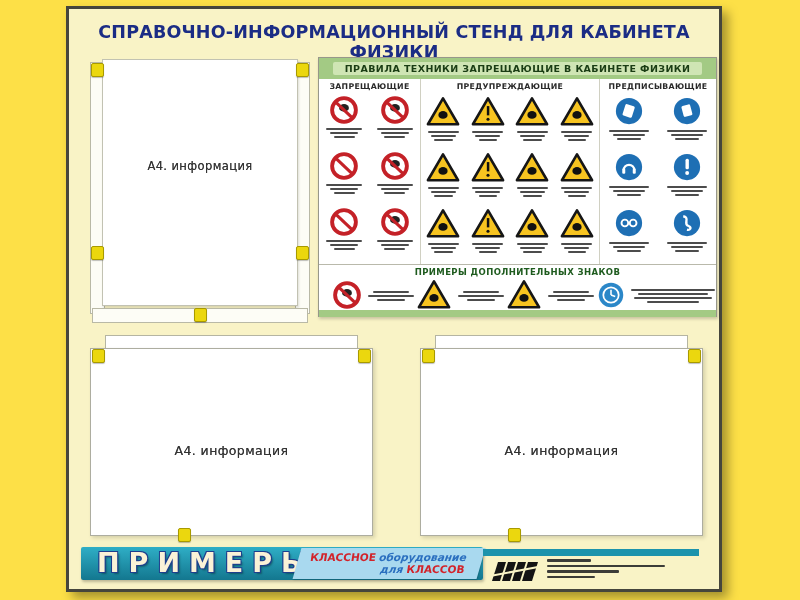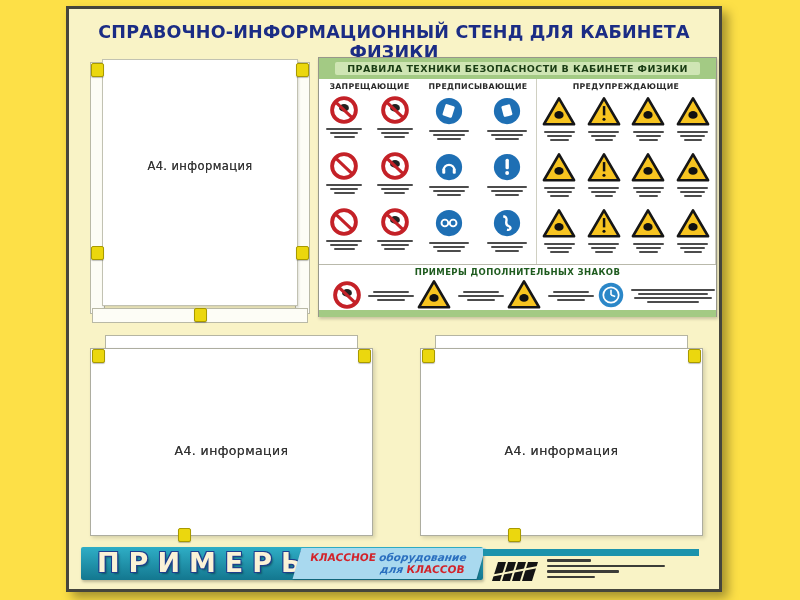--- a/index.html
+++ b/index.html
@@ -94,21 +94,21 @@
       <span class="clip" style="left:1px;top:5px"></span>
       <span class="clip" style="right:1px;top:5px"></span>
       <span class="clip" style="left:1px;top:188px"></span>
       <span class="clip" style="right:1px;top:188px"></span>
       <span class="clip" style="left:104px;top:250px"></span>
       <div class="sheet-label">А4. информация</div>
     </div>
 
     <div class="poster">
       <div class="poster-head">
-        <span class="poster-title">ПРАВИЛА ТЕХНИКИ БЕЗОПАСНОСТИ В КАБИНЕТЕ ФИЗИКИ</span>
+        <span class="poster-title">ПРАВИЛА ТЕХНИКИ ЗАПРЕЩАЮЩИЕ В КАБИНЕТЕ ФИЗИКИ</span>
       </div>
       <div class="poster-cols">
         <div class="pcol pcol-0">
           <div class="pcol-head">ЗАПРЕЩАЮЩИЕ</div>
           <div class="sign-grid" style="grid-template-columns: repeat(2, 1fr);">
               <div class="sign-cell">
                 <svg class="sg" viewBox="0 0 40 40" width="28" height="28">
     <circle cx="20" cy="20" r="17" fill="#fff" stroke="#C42127" stroke-width="5.5"></circle>
                   <ellipse cx="20" cy="17" rx="7" ry="5.5" fill="#222"></ellipse>
     <line x1="8.5" y1="9" x2="31.5" y2="31" stroke="#C42127" stroke-width="4.5"></line>
@@ -172,20 +172,160 @@
     <line x1="8.5" y1="9" x2="31.5" y2="31" stroke="#C42127" stroke-width="4.5"></line>
                 </svg>
                 <span class="cap">
                   <i style="width:88%"></i>
                   <i style="width:70%"></i>
                   <i style="width:52%"></i>
                 </span>
               </div>
             </div>
         </div>
+        <div class="pcol pcol-1">
+          <div class="pcol-head">ПРЕДУПРЕЖДАЮЩИЕ</div>
+          <div class="sign-grid" style="grid-template-columns: repeat(4, 1fr);">
+              <div class="sign-cell">
+                <svg class="sg" viewBox="0 0 44 40" width="34" height="31">
+    <path d="M22 3 L41.5 36.5 L2.5 36.5 Z" fill="#F7C420" stroke="#161616" stroke-width="3.4" stroke-linejoin="round"></path>
+                  <ellipse cx="22" cy="24.5" rx="6" ry="5" fill="#111"></ellipse>
+                </svg>
+                <span class="cap">
+                  <i style="width:88%"></i>
+                  <i style="width:70%"></i>
+                  <i style="width:52%"></i>
+                </span>
+              </div>
+              <div class="sign-cell">
+                <svg class="sg" viewBox="0 0 44 40" width="34" height="31">
+    <path d="M22 3 L41.5 36.5 L2.5 36.5 Z" fill="#F7C420" stroke="#161616" stroke-width="3.4" stroke-linejoin="round"></path>
+                  <rect x="20.5" y="13" width="3.2" height="12" fill="#111"></rect>
+                  <circle cx="22" cy="30" r="2" fill="#111"></circle>
+                </svg>
+                <span class="cap">
+                  <i style="width:88%"></i>
+                  <i style="width:70%"></i>
+                  <i style="width:52%"></i>
+                </span>
+              </div>
+              <div class="sign-cell">
+                <svg class="sg" viewBox="0 0 44 40" width="34" height="31">
+    <path d="M22 3 L41.5 36.5 L2.5 36.5 Z" fill="#F7C420" stroke="#161616" stroke-width="3.4" stroke-linejoin="round"></path>
+                  <ellipse cx="22" cy="24.5" rx="6" ry="5" fill="#111"></ellipse>
+                </svg>
+                <span class="cap">
+                  <i style="width:88%"></i>
+                  <i style="width:70%"></i>
+                  <i style="width:52%"></i>
+                </span>
+              </div>
+              <div class="sign-cell">
+                <svg class="sg" viewBox="0 0 44 40" width="34" height="31">
+    <path d="M22 3 L41.5 36.5 L2.5 36.5 Z" fill="#F7C420" stroke="#161616" stroke-width="3.4" stroke-linejoin="round"></path>
+                  <ellipse cx="22" cy="24.5" rx="6" ry="5" fill="#111"></ellipse>
+                </svg>
+                <span class="cap">
+                  <i style="width:88%"></i>
+                  <i style="width:70%"></i>
+                  <i style="width:52%"></i>
+                </span>
+              </div>
+              <div class="sign-cell">
+                <svg class="sg" viewBox="0 0 44 40" width="34" height="31">
+    <path d="M22 3 L41.5 36.5 L2.5 36.5 Z" fill="#F7C420" stroke="#161616" stroke-width="3.4" stroke-linejoin="round"></path>
+                  <ellipse cx="22" cy="24.5" rx="6" ry="5" fill="#111"></ellipse>
+                </svg>
+                <span class="cap">
+                  <i style="width:88%"></i>
+                  <i style="width:70%"></i>
+                  <i style="width:52%"></i>
+                </span>
+              </div>
+              <div class="sign-cell">
+                <svg class="sg" viewBox="0 0 44 40" width="34" height="31">
+    <path d="M22 3 L41.5 36.5 L2.5 36.5 Z" fill="#F7C420" stroke="#161616" stroke-width="3.4" stroke-linejoin="round"></path>
+                  <rect x="20.5" y="13" width="3.2" height="12" fill="#111"></rect>
+                  <circle cx="22" cy="30" r="2" fill="#111"></circle>
+                </svg>
+                <span class="cap">
+                  <i style="width:88%"></i>
+                  <i style="width:70%"></i>
+                  <i style="width:52%"></i>
+                </span>
+              </div>
+              <div class="sign-cell">
+                <svg class="sg" viewBox="0 0 44 40" width="34" height="31">
+    <path d="M22 3 L41.5 36.5 L2.5 36.5 Z" fill="#F7C420" stroke="#161616" stroke-width="3.4" stroke-linejoin="round"></path>
+                  <ellipse cx="22" cy="24.5" rx="6" ry="5" fill="#111"></ellipse>
+                </svg>
+                <span class="cap">
+                  <i style="width:88%"></i>
+                  <i style="width:70%"></i>
+                  <i style="width:52%"></i>
+                </span>
+              </div>
+              <div class="sign-cell">
+                <svg class="sg" viewBox="0 0 44 40" width="34" height="31">
+    <path d="M22 3 L41.5 36.5 L2.5 36.5 Z" fill="#F7C420" stroke="#161616" stroke-width="3.4" stroke-linejoin="round"></path>
+                  <ellipse cx="22" cy="24.5" rx="6" ry="5" fill="#111"></ellipse>
+                </svg>
+                <span class="cap">
+                  <i style="width:88%"></i>
+                  <i style="width:70%"></i>
+                  <i style="width:52%"></i>
+                </span>
+              </div>
+              <div class="sign-cell">
+                <svg class="sg" viewBox="0 0 44 40" width="34" height="31">
+    <path d="M22 3 L41.5 36.5 L2.5 36.5 Z" fill="#F7C420" stroke="#161616" stroke-width="3.4" stroke-linejoin="round"></path>
+                  <ellipse cx="22" cy="24.5" rx="6" ry="5" fill="#111"></ellipse>
+                </svg>
+                <span class="cap">
+                  <i style="width:88%"></i>
+                  <i style="width:70%"></i>
+                  <i style="width:52%"></i>
+                </span>
+              </div>
+              <div class="sign-cell">
+                <svg class="sg" viewBox="0 0 44 40" width="34" height="31">
+    <path d="M22 3 L41.5 36.5 L2.5 36.5 Z" fill="#F7C420" stroke="#161616" stroke-width="3.4" stroke-linejoin="round"></path>
+                  <rect x="20.5" y="13" width="3.2" height="12" fill="#111"></rect>
+                  <circle cx="22" cy="30" r="2" fill="#111"></circle>
+                </svg>
+                <span class="cap">
+                  <i style="width:88%"></i>
+                  <i style="width:70%"></i>
+                  <i style="width:52%"></i>
+                </span>
+              </div>
+              <div class="sign-cell">
+                <svg class="sg" viewBox="0 0 44 40" width="34" height="31">
+    <path d="M22 3 L41.5 36.5 L2.5 36.5 Z" fill="#F7C420" stroke="#161616" stroke-width="3.4" stroke-linejoin="round"></path>
+                  <ellipse cx="22" cy="24.5" rx="6" ry="5" fill="#111"></ellipse>
+                </svg>
+                <span class="cap">
+                  <i style="width:88%"></i>
+                  <i style="width:70%"></i>
+                  <i style="width:52%"></i>
+                </span>
+              </div>
+              <div class="sign-cell">
+                <svg class="sg" viewBox="0 0 44 40" width="34" height="31">
+    <path d="M22 3 L41.5 36.5 L2.5 36.5 Z" fill="#F7C420" stroke="#161616" stroke-width="3.4" stroke-linejoin="round"></path>
+                  <ellipse cx="22" cy="24.5" rx="6" ry="5" fill="#111"></ellipse>
+                </svg>
+                <span class="cap">
+                  <i style="width:88%"></i>
+                  <i style="width:70%"></i>
+                  <i style="width:52%"></i>
+                </span>
+              </div>
+            </div>
+        </div>
         <div class="pcol pcol-2">
           <div class="pcol-head">ПРЕДПИСЫВАЮЩИЕ</div>
           <div class="sign-grid" style="grid-template-columns: repeat(2, 1fr);">
               <div class="sign-cell">
                 <svg class="sg" viewBox="0 0 40 40" width="30" height="30">
     <circle cx="20" cy="20" r="17.5" fill="#1E6FB4"></circle>
                   <rect x="13" y="12" width="13" height="16" rx="2" fill="#fff" transform="rotate(18 20 20)"></rect>
                 </svg>
                 <span class="cap">
                   <i style="width:88%"></i>
@@ -239,160 +379,20 @@
                 <span class="cap">
                   <i style="width:88%"></i>
                   <i style="width:70%"></i>
                   <i style="width:52%"></i>
                 </span>
               </div>
               <div class="sign-cell">
                 <svg class="sg" viewBox="0 0 40 40" width="30" height="30">
     <circle cx="20" cy="20" r="17.5" fill="#1E6FB4"></circle>
                   <path d="M15 11 C25 13 14 21 22 24 C27 26 24 30 20 29" fill="none" stroke="#fff" stroke-width="3.2"></path>
-                </svg>
-                <span class="cap">
-                  <i style="width:88%"></i>
-                  <i style="width:70%"></i>
-                  <i style="width:52%"></i>
-                </span>
-              </div>
-            </div>
-        </div>
-        <div class="pcol pcol-1">
-          <div class="pcol-head">ПРЕДУПРЕЖДАЮЩИЕ</div>
-          <div class="sign-grid" style="grid-template-columns: repeat(4, 1fr);">
-              <div class="sign-cell">
-                <svg class="sg" viewBox="0 0 44 40" width="34" height="31">
-    <path d="M22 3 L41.5 36.5 L2.5 36.5 Z" fill="#F7C420" stroke="#161616" stroke-width="3.4" stroke-linejoin="round"></path>
-                  <ellipse cx="22" cy="24.5" rx="6" ry="5" fill="#111"></ellipse>
-                </svg>
-                <span class="cap">
-                  <i style="width:88%"></i>
-                  <i style="width:70%"></i>
-                  <i style="width:52%"></i>
-                </span>
-              </div>
-              <div class="sign-cell">
-                <svg class="sg" viewBox="0 0 44 40" width="34" height="31">
-    <path d="M22 3 L41.5 36.5 L2.5 36.5 Z" fill="#F7C420" stroke="#161616" stroke-width="3.4" stroke-linejoin="round"></path>
-                  <rect x="20.5" y="13" width="3.2" height="12" fill="#111"></rect>
-                  <circle cx="22" cy="30" r="2" fill="#111"></circle>
-                </svg>
-                <span class="cap">
-                  <i style="width:88%"></i>
-                  <i style="width:70%"></i>
-                  <i style="width:52%"></i>
-                </span>
-              </div>
-              <div class="sign-cell">
-                <svg class="sg" viewBox="0 0 44 40" width="34" height="31">
-    <path d="M22 3 L41.5 36.5 L2.5 36.5 Z" fill="#F7C420" stroke="#161616" stroke-width="3.4" stroke-linejoin="round"></path>
-                  <ellipse cx="22" cy="24.5" rx="6" ry="5" fill="#111"></ellipse>
-                </svg>
-                <span class="cap">
-                  <i style="width:88%"></i>
-                  <i style="width:70%"></i>
-                  <i style="width:52%"></i>
-                </span>
-              </div>
-              <div class="sign-cell">
-                <svg class="sg" viewBox="0 0 44 40" width="34" height="31">
-    <path d="M22 3 L41.5 36.5 L2.5 36.5 Z" fill="#F7C420" stroke="#161616" stroke-width="3.4" stroke-linejoin="round"></path>
-                  <ellipse cx="22" cy="24.5" rx="6" ry="5" fill="#111"></ellipse>
-                </svg>
-                <span class="cap">
-                  <i style="width:88%"></i>
-                  <i style="width:70%"></i>
-                  <i style="width:52%"></i>
-                </span>
-              </div>
-              <div class="sign-cell">
-                <svg class="sg" viewBox="0 0 44 40" width="34" height="31">
-    <path d="M22 3 L41.5 36.5 L2.5 36.5 Z" fill="#F7C420" stroke="#161616" stroke-width="3.4" stroke-linejoin="round"></path>
-                  <ellipse cx="22" cy="24.5" rx="6" ry="5" fill="#111"></ellipse>
-                </svg>
-                <span class="cap">
-                  <i style="width:88%"></i>
-                  <i style="width:70%"></i>
-                  <i style="width:52%"></i>
-                </span>
-              </div>
-              <div class="sign-cell">
-                <svg class="sg" viewBox="0 0 44 40" width="34" height="31">
-    <path d="M22 3 L41.5 36.5 L2.5 36.5 Z" fill="#F7C420" stroke="#161616" stroke-width="3.4" stroke-linejoin="round"></path>
-                  <rect x="20.5" y="13" width="3.2" height="12" fill="#111"></rect>
-                  <circle cx="22" cy="30" r="2" fill="#111"></circle>
-                </svg>
-                <span class="cap">
-                  <i style="width:88%"></i>
-                  <i style="width:70%"></i>
-                  <i style="width:52%"></i>
-                </span>
-              </div>
-              <div class="sign-cell">
-                <svg class="sg" viewBox="0 0 44 40" width="34" height="31">
-    <path d="M22 3 L41.5 36.5 L2.5 36.5 Z" fill="#F7C420" stroke="#161616" stroke-width="3.4" stroke-linejoin="round"></path>
-                  <ellipse cx="22" cy="24.5" rx="6" ry="5" fill="#111"></ellipse>
-                </svg>
-                <span class="cap">
-                  <i style="width:88%"></i>
-                  <i style="width:70%"></i>
-                  <i style="width:52%"></i>
-                </span>
-              </div>
-              <div class="sign-cell">
-                <svg class="sg" viewBox="0 0 44 40" width="34" height="31">
-    <path d="M22 3 L41.5 36.5 L2.5 36.5 Z" fill="#F7C420" stroke="#161616" stroke-width="3.4" stroke-linejoin="round"></path>
-                  <ellipse cx="22" cy="24.5" rx="6" ry="5" fill="#111"></ellipse>
-                </svg>
-                <span class="cap">
-                  <i style="width:88%"></i>
-                  <i style="width:70%"></i>
-                  <i style="width:52%"></i>
-                </span>
-              </div>
-              <div class="sign-cell">
-                <svg class="sg" viewBox="0 0 44 40" width="34" height="31">
-    <path d="M22 3 L41.5 36.5 L2.5 36.5 Z" fill="#F7C420" stroke="#161616" stroke-width="3.4" stroke-linejoin="round"></path>
-                  <ellipse cx="22" cy="24.5" rx="6" ry="5" fill="#111"></ellipse>
-                </svg>
-                <span class="cap">
-                  <i style="width:88%"></i>
-                  <i style="width:70%"></i>
-                  <i style="width:52%"></i>
-                </span>
-              </div>
-              <div class="sign-cell">
-                <svg class="sg" viewBox="0 0 44 40" width="34" height="31">
-    <path d="M22 3 L41.5 36.5 L2.5 36.5 Z" fill="#F7C420" stroke="#161616" stroke-width="3.4" stroke-linejoin="round"></path>
-                  <rect x="20.5" y="13" width="3.2" height="12" fill="#111"></rect>
-                  <circle cx="22" cy="30" r="2" fill="#111"></circle>
-                </svg>
-                <span class="cap">
-                  <i style="width:88%"></i>
-                  <i style="width:70%"></i>
-                  <i style="width:52%"></i>
-                </span>
-              </div>
-              <div class="sign-cell">
-                <svg class="sg" viewBox="0 0 44 40" width="34" height="31">
-    <path d="M22 3 L41.5 36.5 L2.5 36.5 Z" fill="#F7C420" stroke="#161616" stroke-width="3.4" stroke-linejoin="round"></path>
-                  <ellipse cx="22" cy="24.5" rx="6" ry="5" fill="#111"></ellipse>
-                </svg>
-                <span class="cap">
-                  <i style="width:88%"></i>
-                  <i style="width:70%"></i>
-                  <i style="width:52%"></i>
-                </span>
-              </div>
-              <div class="sign-cell">
-                <svg class="sg" viewBox="0 0 44 40" width="34" height="31">
-    <path d="M22 3 L41.5 36.5 L2.5 36.5 Z" fill="#F7C420" stroke="#161616" stroke-width="3.4" stroke-linejoin="round"></path>
-                  <ellipse cx="22" cy="24.5" rx="6" ry="5" fill="#111"></ellipse>
                 </svg>
                 <span class="cap">
                   <i style="width:88%"></i>
                   <i style="width:70%"></i>
                   <i style="width:52%"></i>
                 </span>
               </div>
             </div>
         </div>
       </div>

